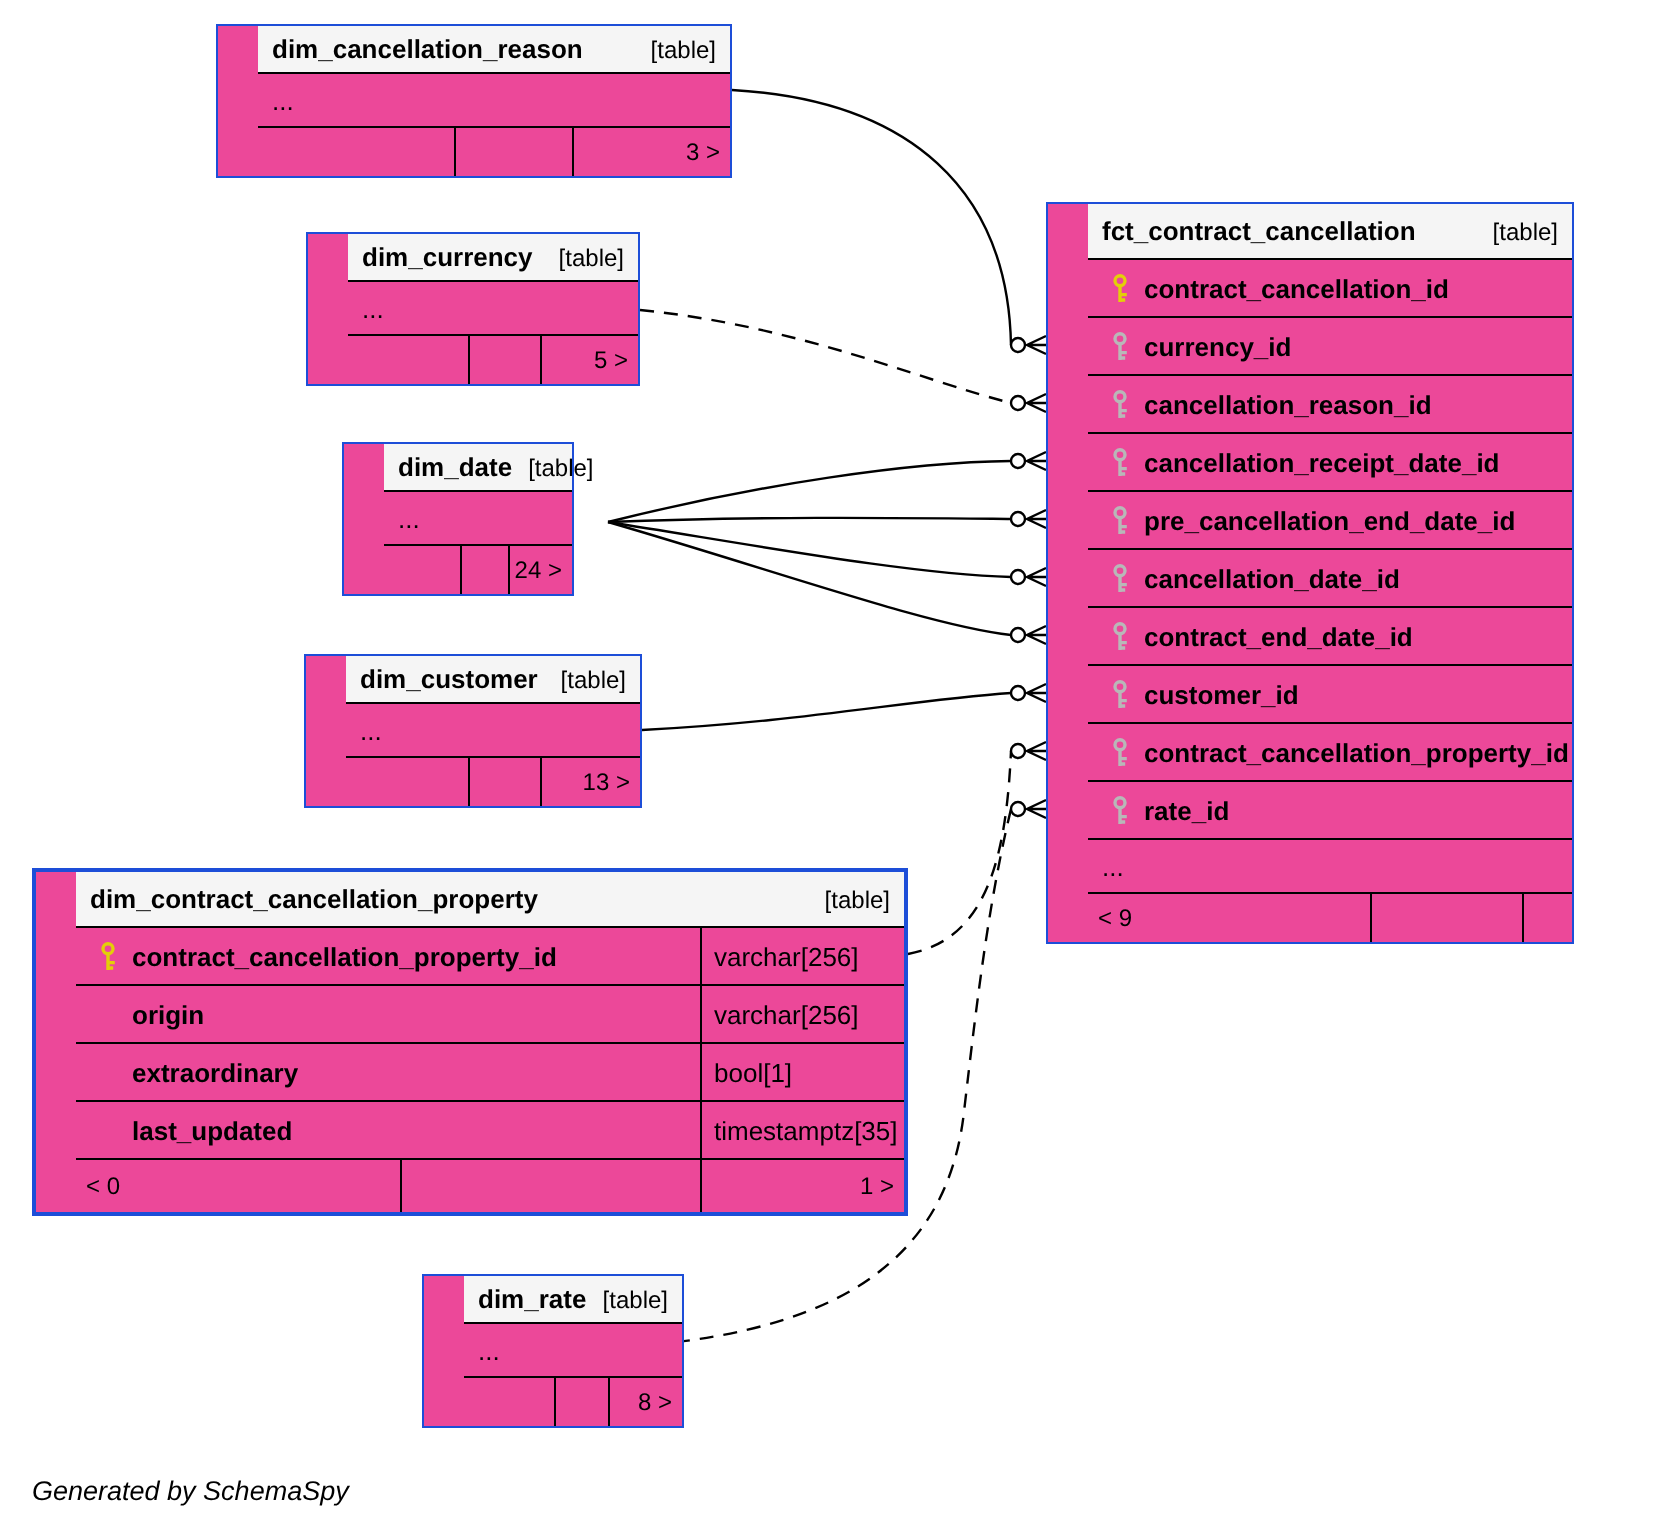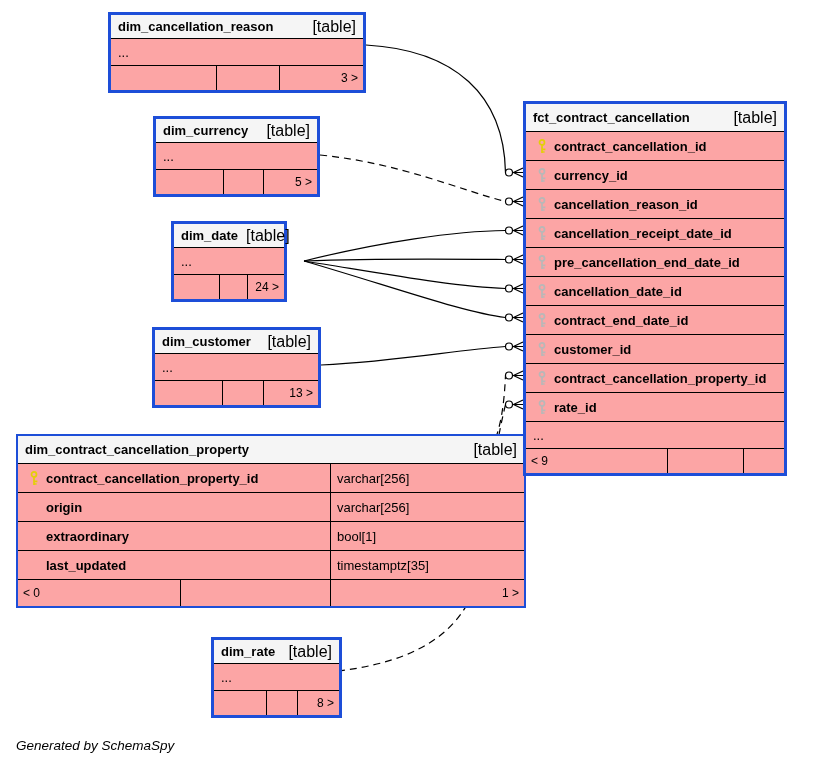--- a/index.html
+++ b/index.html
@@ -11,33 +11,33 @@
     overflow: hidden;
     font-family: "Liberation Sans", "DejaVu Sans", sans-serif;
     color: #000;
   }
   #connectors { position: absolute; left: 0; top: 0; z-index: 1; pointer-events: none; }
   #connectors path.rel { fill: none; stroke: #000; stroke-width: 1.2; }
   #connectors path.dashed { stroke-dasharray: 7 5; }
   #connectors circle.dot { fill: #fff; stroke: #000; stroke-width: 1.2; }
   #connectors path.foot { fill: none; stroke: #000; stroke-width: 1.2; }
 
-  .tbl { position: absolute; z-index: 2; background: #fca5a5; border: 3px solid #1d4ed8; }
+  .tbl { position: absolute; z-index: 2; background: #ec4899; border: 1px solid #1d4ed8; padding-left: 20px; }
   .tbl.bold { border-width: 2px; }
 
   .tbl-header {
     display: flex; align-items: center;
     background: #f5f5f5;
     border-bottom: 1px solid #000;
     padding: 0 7px;
   }
   .collapsed .tbl-header { height: 24px; }
   .expanded .tbl-header { height: 28px; }
   .tbl-name { font-weight: bold; font-size: 13px; white-space: nowrap; }
-  .tbl-tag { font-size: 16px; margin-left: auto; padding-left: 8px; white-space: nowrap; }
+  .tbl-tag { font-size: 12px; margin-left: auto; padding-left: 8px; white-space: nowrap; }
 
   .ellipsis-row {
     height: 27px; display: flex; align-items: center;
     padding: 0 7px; font-size: 13px;
     border-bottom: 1px solid #000;
   }
 
   .col-row {
     height: 29px; display: flex; align-items: center;
     border-bottom: 1px solid #000; font-size: 13px;
@@ -62,21 +62,21 @@
   #t-property .fc-l { flex: 0 0 163px; }
   #t-property .fc-m { flex: 0 0 150px; }
   #t-fct .footer-row { height: 24px; }
   #t-fct .fc-l { flex: 0 0 142px; }
   #t-fct .fc-m { flex: 0 0 76px; }
 
   #t-reason   { left: 108px; top: 12px;  width: 258px; }
   #t-currency { left: 153px; top: 116px; width: 167px; }
   #t-date     { left: 171px; top: 221px; width: 116px; }
   #t-customer { left: 152px; top: 327px; width: 169px; }
-  #t-property { left: 16px;  top: 434px; width: 510px; }
+  #t-property { left: 16px;  top: 434px; width: 438px; }
   #t-rate     { left: 171px; top: 637px; width: 131px; margin-left: 40px; }
   #t-fct      { left: 523px; top: 101px; width: 264px; }
 
   #generated-note { position: absolute; left: 16px; top: 738px; font-size: 13.5px; z-index: 2; font-style: italic; }
 </style>
 </head>
 <body>
 
 <svg id="connectors" width="835" height="768" viewBox="0 0 835 768">
   <path class="rel" d="M366 45 C455 50 504 95 505.5 172.5"></path>

